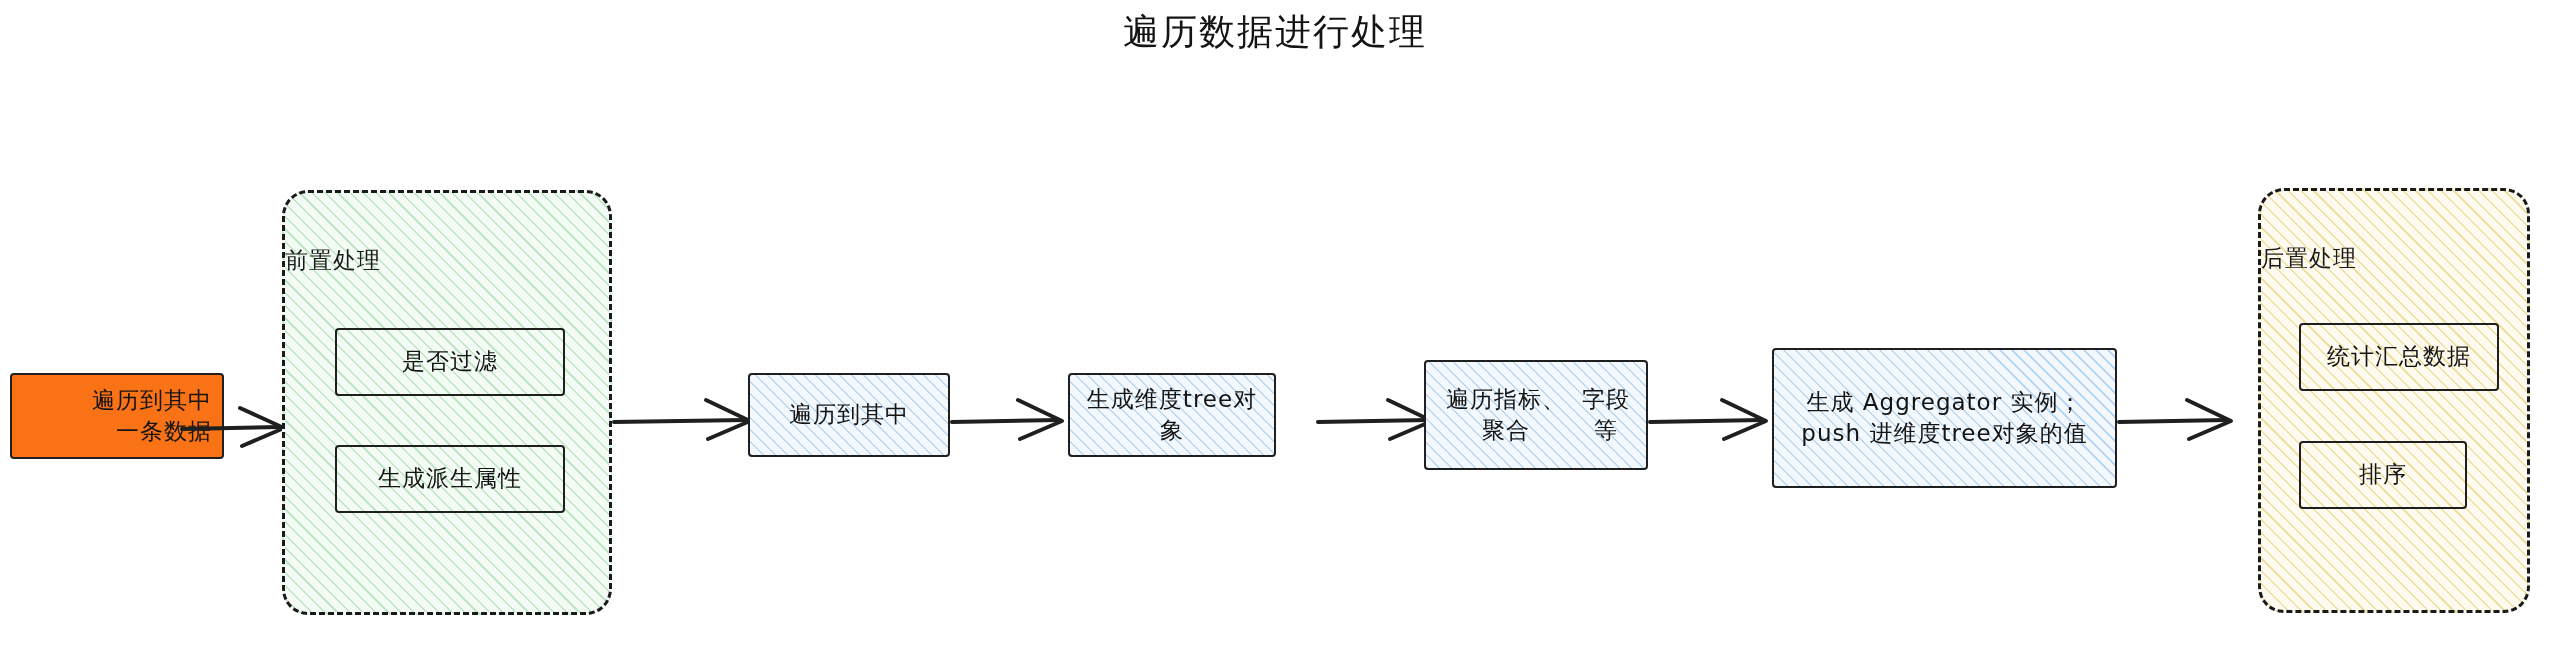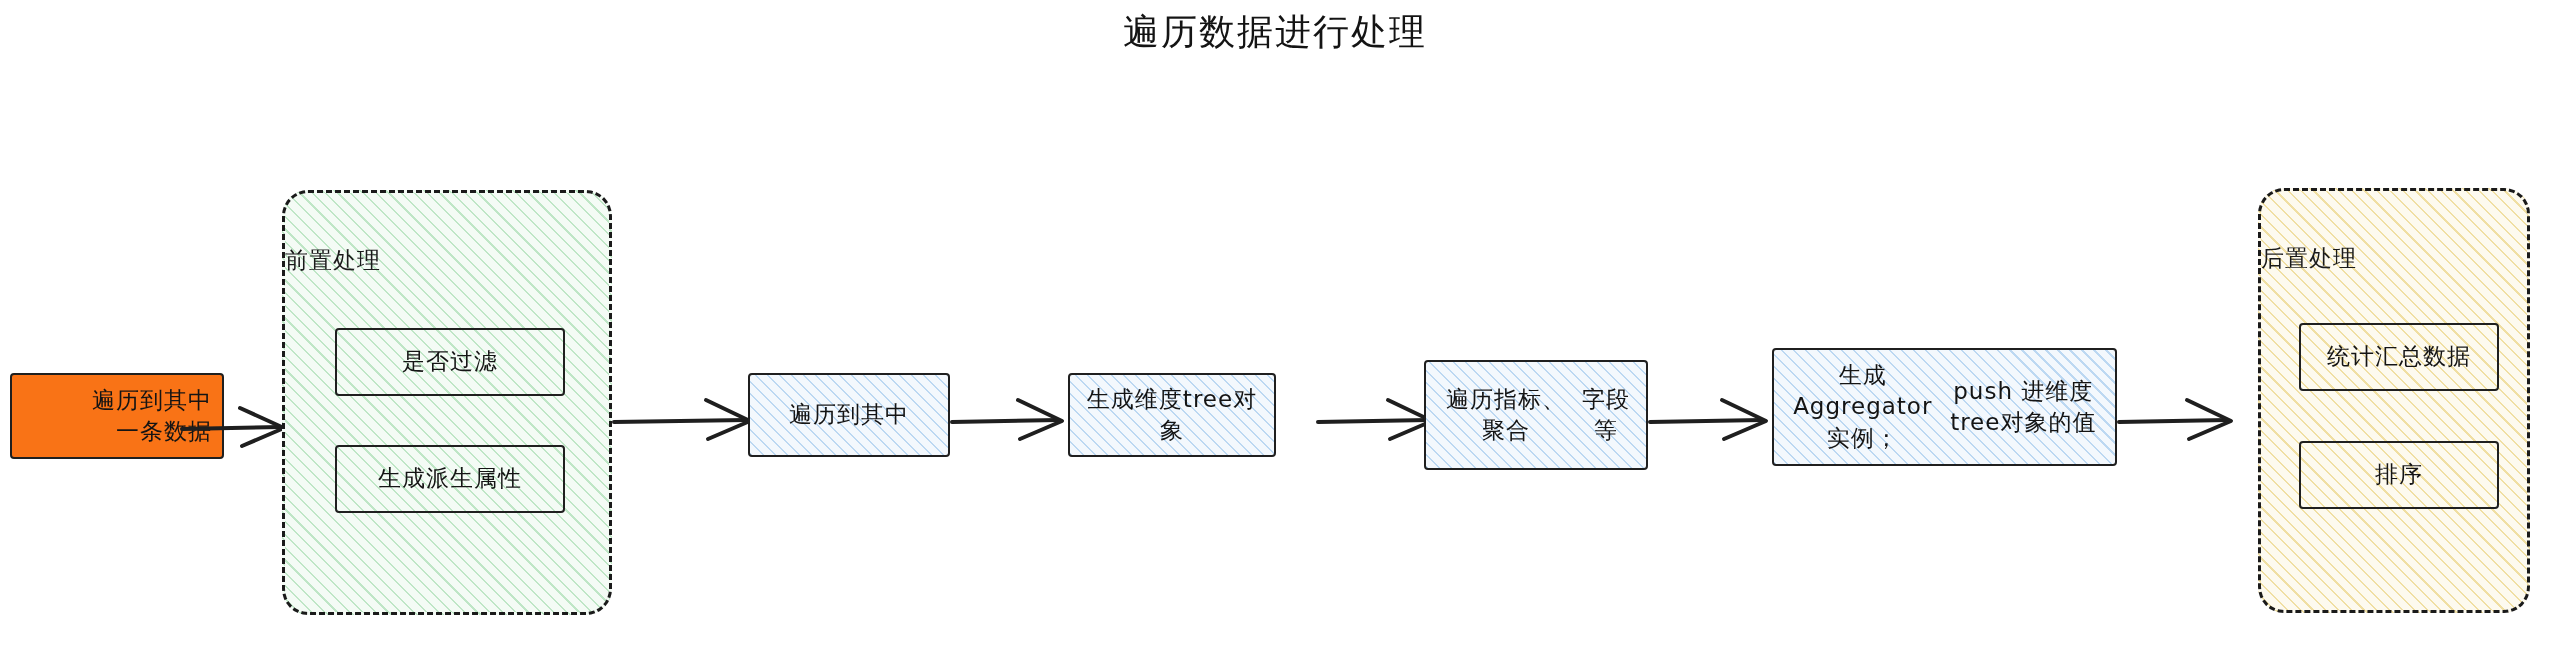--- a/index.html
+++ b/index.html
@@ -172,37 +172,37 @@
     <span>字段等</span>
   </div>
 
   <div class="arrow" style="left:1648px; top:392px;">
     <svg width="132" height="60" viewBox="0 0 132 60">
       <path d="M2,30 L114,28" stroke="#1f1f1f" stroke-width="4" fill="none" stroke-linecap="round"></path>
       <path d="M74,8 L118,29 L76,47" stroke="#1f1f1f" stroke-width="4" fill="none" stroke-linecap="round" stroke-linejoin="round"></path>
     </svg>
   </div>
 
-  <div class="node node-blue" style="left:1772px; top:348px; width:345px; height:118px; flex-direction:row;">
+  <div class="node node-blue" style="left:1772px; top:348px; width:345px; height:140px; flex-direction:column;">
     <span>生成 Aggregator 实例；</span>
     <span>push 进维度tree对象的值</span>
   </div>
 
   <div class="arrow" style="left:2117px; top:392px;">
     <svg width="130" height="60" viewBox="0 0 130 60">
       <path d="M2,30 L110,28" stroke="#1f1f1f" stroke-width="4" fill="none" stroke-linecap="round"></path>
       <path d="M70,8 L114,29 L72,47" stroke="#1f1f1f" stroke-width="4" fill="none" stroke-linecap="round" stroke-linejoin="round"></path>
     </svg>
   </div>
 
   <div class="group group-yellow" style="left:2258px; top:188px; width:272px; height:425px;">
     <div class="group-label" style="top:52px;">后置处理</div>
 
     <div class="node node-yellow-inner" style="left:38px; top:132px; width:200px; height:68px;">
       <span>统计汇总数据</span>
     </div>
 
-    <div class="node node-yellow-inner" style="left:38px; top:250px; width:200px; height:68px;">
+    <div class="node node-yellow-inner" style="left:38px; top:250px; width:168px; height:68px;">
       <span>排序</span>
     </div>
   </div>
 
 </div>
 
 </body></html>

